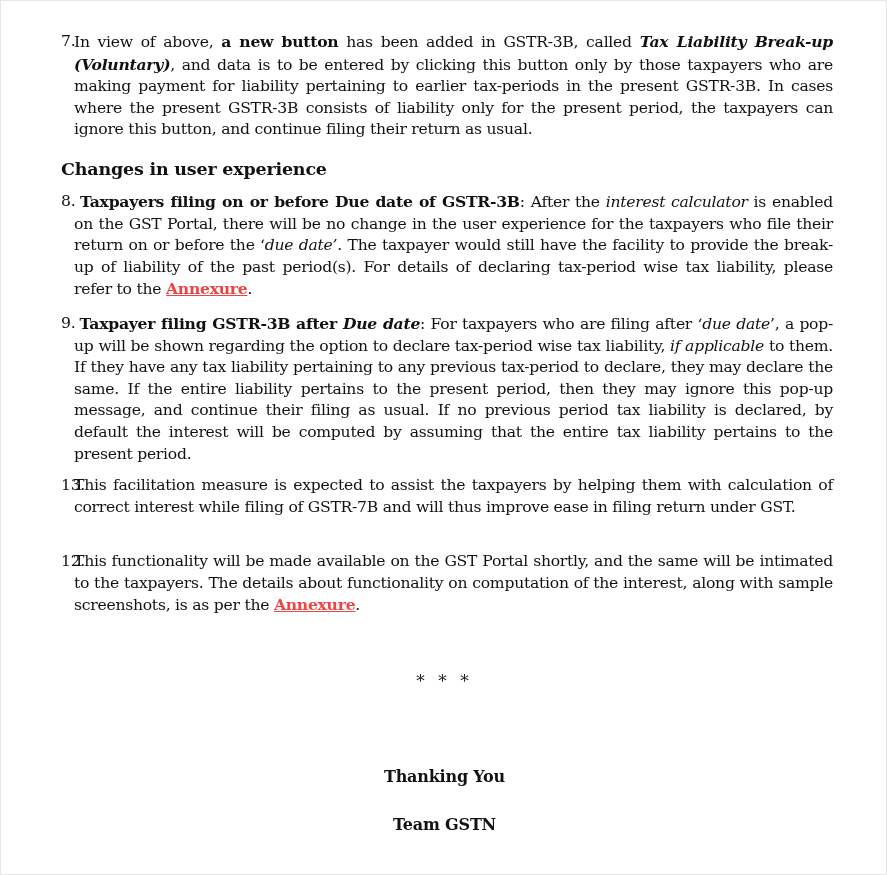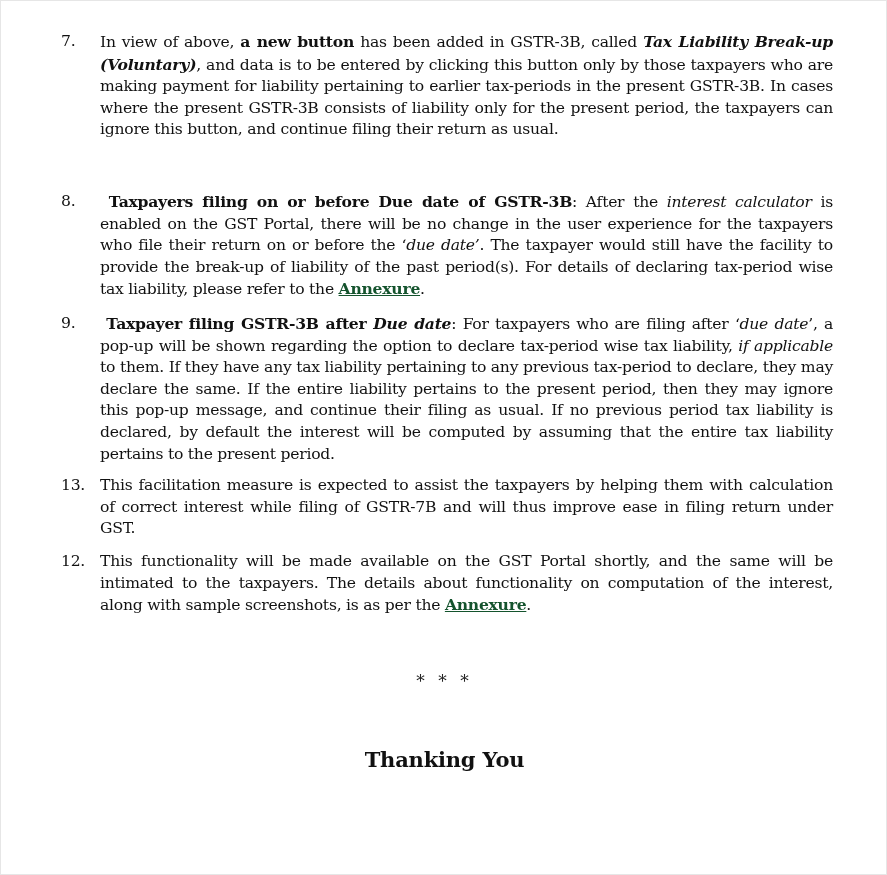--- a/index.html
+++ b/index.html
@@ -10,47 +10,48 @@
   }
   .page {
     position: absolute; left: 0; top: 0; width: 885px; height: 873px;
     border: 1px solid #e6e6e6; background: #fff;
   }
   .item {
     position: absolute; left: 60px; width: 772px;
     font-size: 15.6px; line-height: 21.6px; letter-spacing: -0.25px;
   }
   .item .num { position: absolute; left: 0; top: 0; }
-  .item .body { margin-left: 39px; text-align: justify; }
+  .item .body { margin-left: 13px; text-align: justify; }
   b { font-weight: bold; }
   i { font-style: italic; }
-  a.link { color: #14532d; font-weight: bold; text-decoration: underline; }
+  a.link { color: #ef4444; font-weight: bold; text-decoration: underline; }
   .heading {
     position: absolute; left: 60px; top: 158px;
     font-size: 17.5px; font-weight: bold; letter-spacing: -0.2px;
   }
   .stars {
     position: absolute; left: 0; width: 887px; top: 670px; text-align: center;
     font-size: 17px; letter-spacing: 4px; color: #222;
   }
   .closing {
     position: absolute; left: 0; width: 887px; text-align: center;
-    font-size: 21px; font-weight: bold; letter-spacing: -0.2px;
+    font-size: 16px; font-weight: bold; letter-spacing: -0.2px; margin-top: 20px;
   }
 </style>
 </head>
 <body>
 
 <div class="page">
 
   <div class="item" style="top:30px;">
     <span class="num">7.</span>
     <div class="body"><span>In view of above, </span><b>a new button</b><span> has been added in GSTR-3B, called </span><b><i>Tax Liability Break-up (Voluntary)</i></b><span>, and data is to be entered by clicking this button only by those taxpayers who are making payment for liability pertaining to earlier tax-periods in the present GSTR-3B. In cases where the present GSTR-3B consists of liability only for the present period, the taxpayers can ignore this button, and continue filing their return as usual.</span></div>
   </div>
 
+  <div class="heading">Changes in user experience</div>
 
   <div class="item" style="top:190px;">
     <span class="num">8.</span>
     <div class="body">&nbsp;<b>Taxpayers filing on or before Due date of GSTR-3B</b><span>: After the </span><i>interest calculator</i><span> is enabled on the GST Portal, there will be no change in the user experience for the taxpayers who file their return on or before the ‘</span><i>due date’</i><span>. The taxpayer would still have the facility to provide the break-up of liability of the past period(s). For details of declaring tax-period wise tax liability, please refer to the </span><a class="link" href="#">Annexure</a><span>.</span></div>
   </div>
 
   <div class="item" style="top:312px;">
     <span class="num">9.</span>
     <div class="body">&nbsp;<b>Taxpayer filing GSTR-3B after </b><b><i>Due date</i></b><span>: For taxpayers who are filing after ‘</span><i>due date</i><span>’, a pop-up will be shown regarding the option to declare tax-period wise tax liability, </span><i>if applicable</i><span> to them. If they have any tax liability pertaining to any previous tax-period to declare, they may declare the same. If the entire liability pertains to the present period, then they may ignore this pop-up message, and continue their filing as usual. If no previous period tax liability is declared, by default the interest will be computed by assuming that the entire tax liability pertains to the present period.</span></div>
   </div>
@@ -61,14 +62,15 @@
   </div>
 
   <div class="item" style="top:550px;">
     <span class="num">12.</span>
     <div class="body"><span>This functionality will be made available on the GST Portal shortly, and the same will be intimated to the taxpayers. The details about functionality on computation of the interest, along with sample screenshots, is as per the </span><a class="link" href="#">Annexure</a><span>.</span></div>
   </div>
 
   <div class="stars">* * *</div>
 
   <div class="closing" style="top:746px;">Thanking You</div>
+  <div class="closing" style="top:794px;">Team GSTN</div>
 
 </div>
 
 </body></html>

